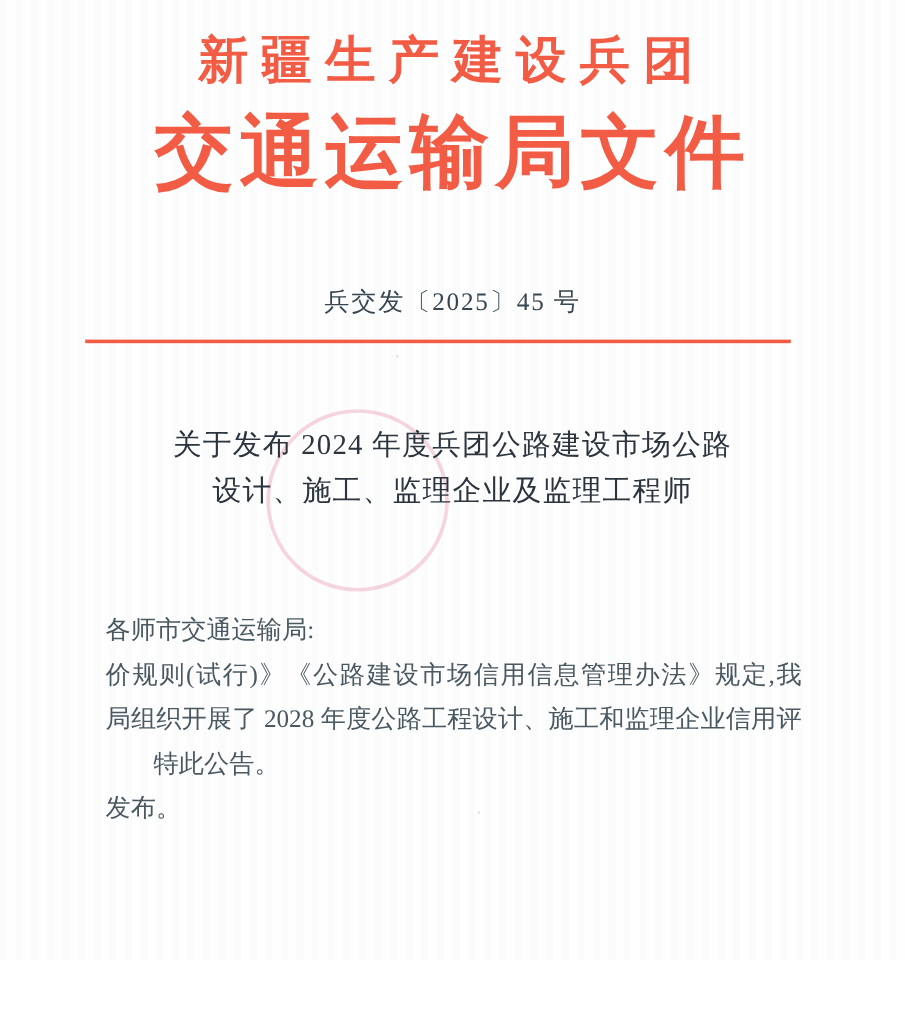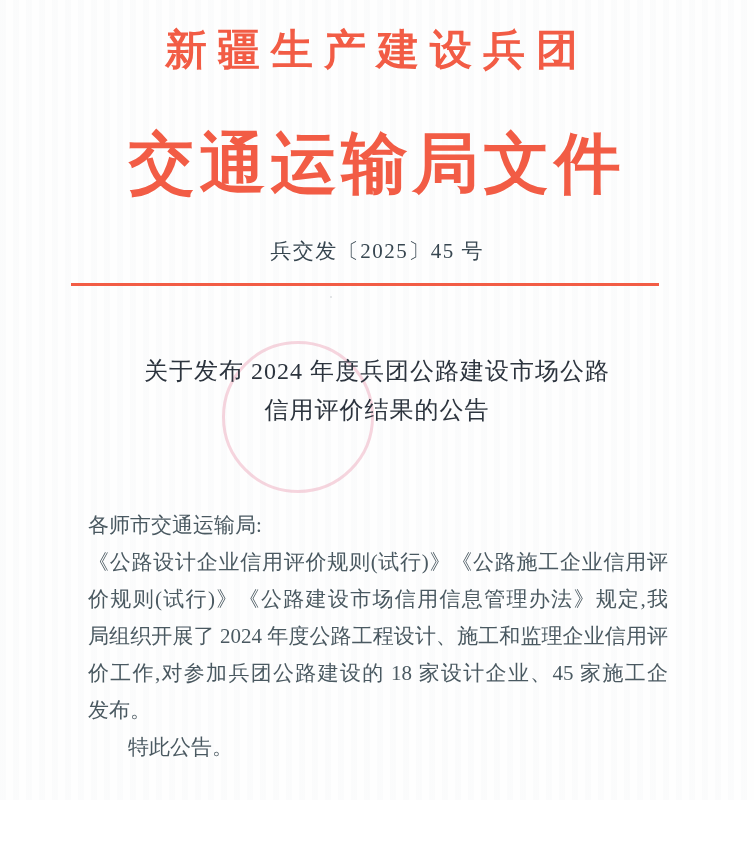--- a/index.html
+++ b/index.html
@@ -28,21 +28,20 @@
     color:var(--accent);
     white-space:nowrap;
   }
   .doc-type{
     position:absolute;top:82px;left:0;width:754px;
     text-align:center;
     font-size:66px;font-weight:bold;
     letter-spacing:5px;
     color:var(--accent);
     white-space:nowrap;
-    margin-top:37px;
   }
   .doc-number{
     position:absolute;top:237px;left:0;width:754px;
     text-align:center;
     font-size:21px;
     letter-spacing:1.5px;
     color:var(--ink-doc);
     white-space:nowrap;
   }
   .red-line{
@@ -97,30 +96,28 @@
   <div class="doc-type">交通运输局文件</div>
 
   <div class="doc-number">兵交发〔2025〕45 号</div>
 
   <div class="red-line"></div>
 
   <div class="stamp-circle"></div>
 
   <div class="title-block">
     <div class="title-line">关于发布 2024 年度兵团公路建设市场公路</div>
-    <div class="title-line">信用评价结果的公告</div>
+    <div class="title-line">设计、施工、监理企业及监理工程师</div>
   </div>
 
   <div class="body-block">
     <div class="body-line">各师市交通运输局:</div>
-    <div class="body-line jst">《公路设计企业信用评价规则(试行)》《公路施工企业信用评</div>
     <div class="body-line jst">价规则(试行)》《公路建设市场信用信息管理办法》规定,我</div>
-    <div class="body-line jst">局组织开展了 2024 年度公路工程设计、施工和监理企业信用评</div>
-    <div class="body-line jst">价工作,对参加兵团公路建设的 18 家设计企业、45 家施工企</div>
+    <div class="body-line jst">局组织开展了 2028 年度公路工程设计、施工和监理企业信用评</div>
+    <div class="body-line closing-line">特此公告。</div>
     <div class="body-line">发布。</div>
-    <div class="body-line closing-line">特此公告。</div>
   </div>
 
   <div class="speck" style="left:330px;top:296px;width:2px;height:2px;"></div>
   <div class="speck" style="left:612px;top:571px;width:2px;height:2px;"></div>
   <div class="speck" style="left:398px;top:676px;width:2px;height:2px;"></div>
 
 </div>
 
 </body></html>

